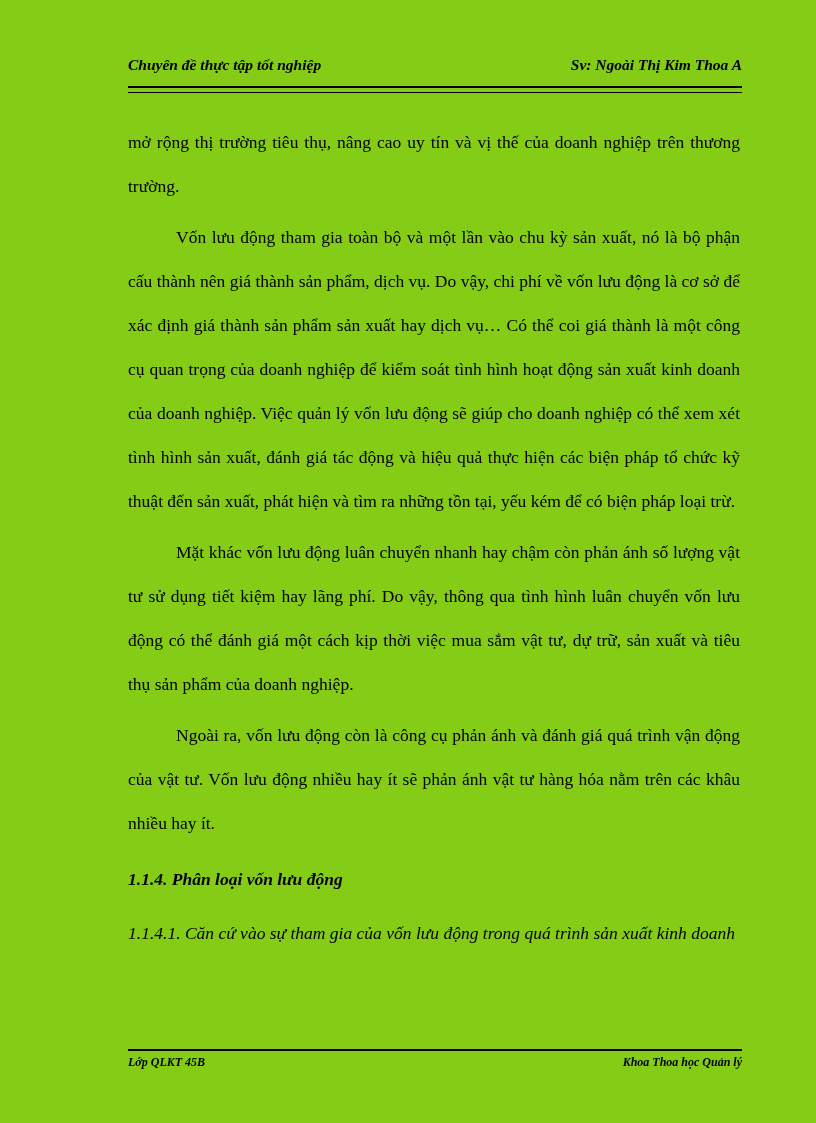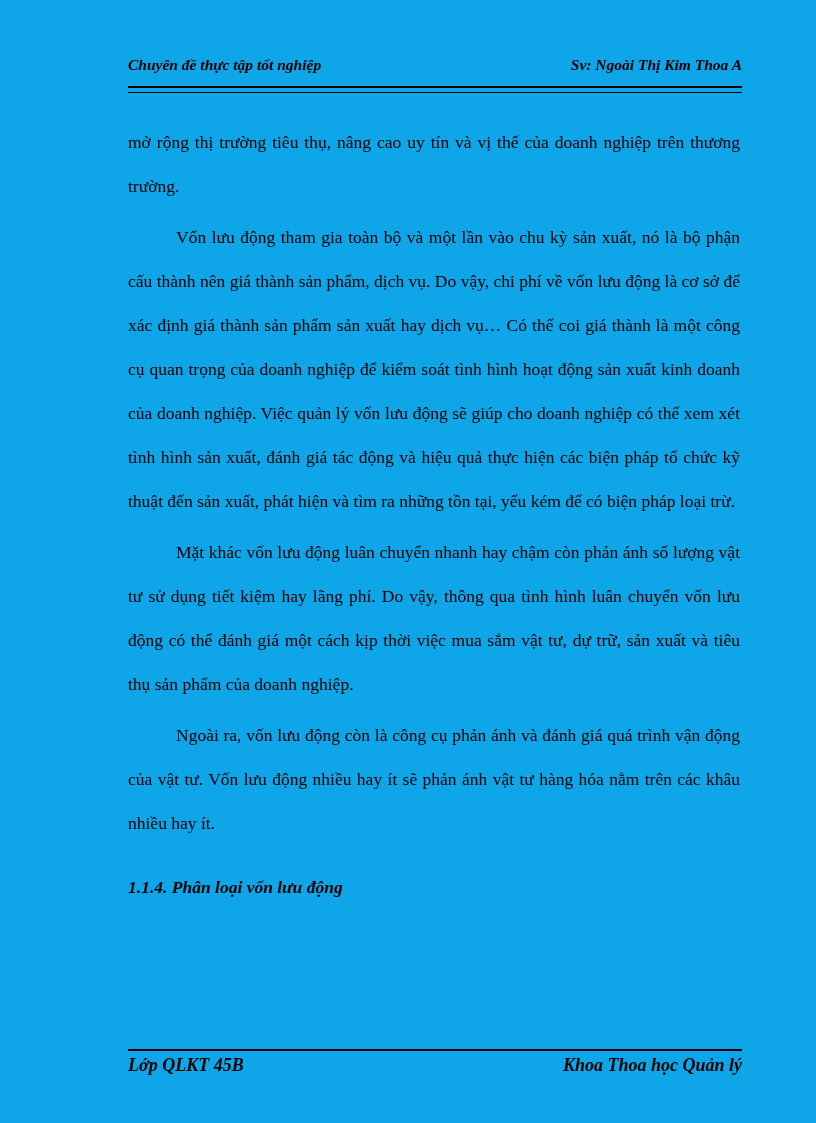--- a/index.html
+++ b/index.html
@@ -4,21 +4,21 @@
 <style>
   html, body {
     margin: 0;
     padding: 0;
     background: #ffffff;
   }
   .page {
     position: relative;
     width: 816px;
     height: 1123px;
-    background: #0ea5e9;
+    background: #84cc16;
     color: #000000;
     font-family: "Liberation Serif", "DejaVu Serif", serif;
     overflow: hidden;
   }
   
   .header {
     position: absolute;
     left: 128px;
     top: 56px;
     width: 614px;
@@ -53,21 +53,21 @@
     margin: 0 0 7px 0;
     text-indent: 48px;
   }
   .para.continuation {
     text-indent: 0;
   }
   .heading {
     font-size: 17.5px;
     font-weight: bold;
     font-style: italic;
-    margin: 20px 0 9px 0;
+    margin: 12px 0 9px 0;
     text-align: left;
   }
   .subheading {
     font-style: italic;
     margin: 10px 0 0 0;
     text-indent: 0;
     text-align: justify;
   }
   
   .footer-rule {
@@ -77,21 +77,21 @@
     width: 614px;
     border-top: 2px solid #000;
   }
   .footer {
     position: absolute;
     left: 128px;
     top: 1055px;
     width: 614px;
     display: flex;
     justify-content: space-between;
-    font-size: 18px;
+    font-size: 12px;
     font-weight: bold;
     font-style: italic;
   }
 </style>
 </head>
 <body>
 
 <div class="page">
 
   <div class="header">
@@ -105,20 +105,21 @@
 
     <p class="para">Vốn lưu động tham gia toàn bộ và một lần vào chu kỳ sản xuất, nó là bộ phận cấu thành nên giá thành sản phẩm, dịch vụ. Do vậy, chi phí về vốn lưu động là cơ sở để xác định giá thành sản phẩm sản xuất hay dịch vụ… Có thể coi giá thành là một công cụ quan trọng của doanh nghiệp để kiểm soát tình hình hoạt động sản xuất kinh doanh của doanh nghiệp. Việc quản lý vốn lưu động sẽ giúp cho doanh nghiệp có thể xem xét tình hình sản xuất, đánh giá tác động và hiệu quả thực hiện các biện pháp tổ chức kỹ thuật đến sản xuất, phát hiện và tìm ra những tồn tại, yếu kém để có biện pháp loại trừ.</p>
 
     <p class="para">Mặt khác vốn lưu động luân chuyển nhanh hay chậm còn phản ánh số lượng vật tư sử dụng tiết kiệm hay lãng phí. Do vậy, thông qua tình hình luân chuyển vốn lưu động có thể đánh giá một cách kịp thời việc mua sắm vật tư, dự trữ, sản xuất và tiêu thụ sản phẩm của doanh nghiệp.</p>
 
     <p class="para">Ngoài ra, vốn lưu động còn là công cụ phản ánh và đánh giá quá trình vận động của vật tư. Vốn lưu động nhiều hay ít sẽ phản ánh vật tư hàng hóa nằm trên các khâu nhiều hay ít.</p>
 
     <h3 class="heading">1.1.4. Phân loại vốn lưu động</h3>
 
 
+    <p class="subheading">1.1.4.1. Căn cứ vào sự tham gia của vốn lưu động trong quá trình sản xuất kinh doanh</p>
   </div>
 
   <div class="footer-rule"></div>
   <div class="footer">
     <span>Lớp QLKT 45B</span>
     <span>Khoa Thoa học Quản lý</span>
   </div>
 
 </div>
 

